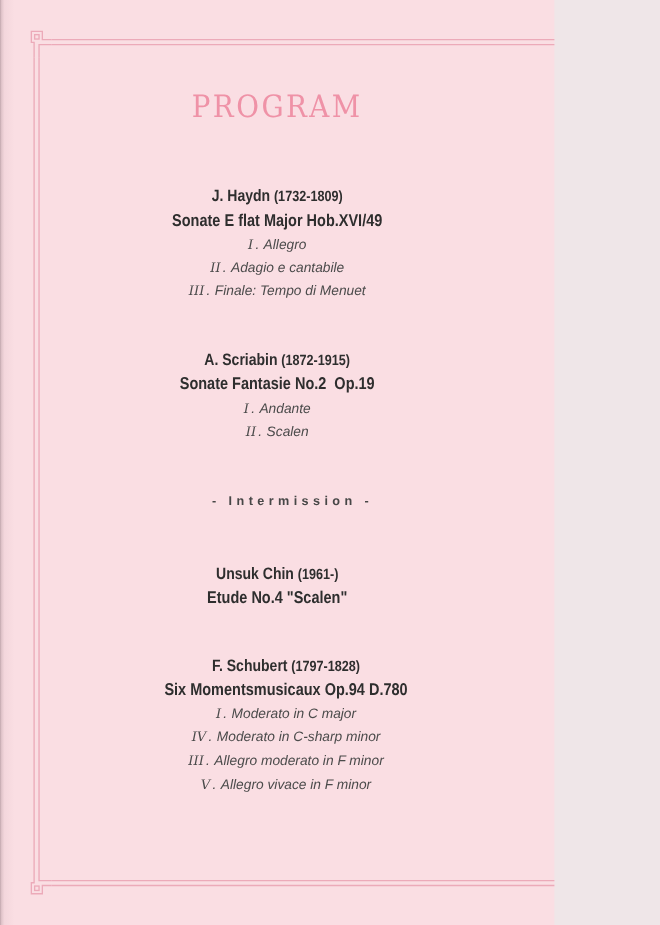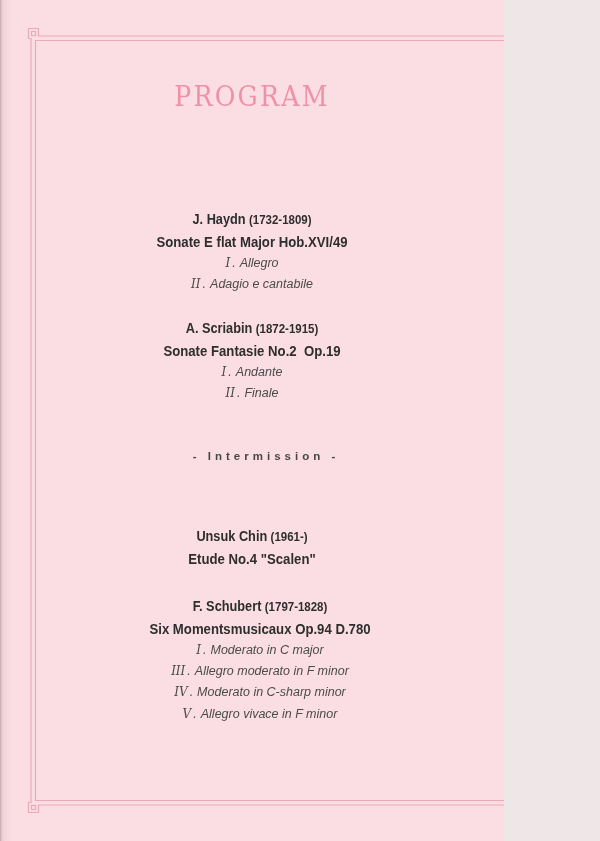--- a/index.html
+++ b/index.html
@@ -55,47 +55,48 @@
       <use href="#ck"></use>
       <use href="#ck" transform="translate(598,0) scale(-1,1)"></use>
       <use href="#ck" transform="translate(0,841) scale(1,-1)"></use>
       <use href="#ck" transform="translate(598,841) scale(-1,-1)"></use>
     </g>
   </svg>
 
   <div class="title">PROGRAM</div>
 
   <div>
-      <div class="section" style="top: 168px; margin-top: 40px;">
+      <div class="section" style="top: 168px;">
     <div class="line bold"><span class="composer">J. Haydn</span><span class="years">(1732-1809)</span></div>
     <div class="line bold work">Sonate E flat Major Hob.XVI/49</div>
     <div class="movements">
           <div class="line movement"><span class="mnum">I</span><span class="msep">.</span><span class="mtitle">Allegro</span></div>
           <div class="line movement"><span class="mnum">II</span><span class="msep">.</span><span class="mtitle">Adagio e cantabile</span></div>
+          <div class="line movement"><span class="mnum">III</span><span class="msep">.</span><span class="mtitle">Finale: Tempo di Menuet</span></div>
         </div>
   </div>
       <div class="section" style="top: 317px;">
     <div class="line bold"><span class="composer">A. Scriabin</span><span class="years">(1872-1915)</span></div>
     <div class="line bold work">Sonate Fantasie No.2  Op.19</div>
     <div class="movements">
           <div class="line movement"><span class="mnum">I</span><span class="msep">.</span><span class="mtitle">Andante</span></div>
-          <div class="line movement"><span class="mnum">II</span><span class="msep">.</span><span class="mtitle">Finale</span></div>
+          <div class="line movement"><span class="mnum">II</span><span class="msep">.</span><span class="mtitle">Scalen</span></div>
         </div>
   </div>
       <div class="section intermission" style="top: 445px;">- Intermission -</div>
-      <div class="section" style="top: 525px;">
+      <div class="section" style="top: 511px;">
     <div class="line bold"><span class="composer">Unsuk Chin</span><span class="years">(1961-)</span></div>
     <div class="line bold work">Etude No.4 "Scalen"</div>
     <div class="movements"></div>
   </div>
       <div class="section" style="top: 595px; margin-left: 16px;">
     <div class="line bold"><span class="composer">F. Schubert</span><span class="years">(1797-1828)</span></div>
     <div class="line bold work">Six Momentsmusicaux Op.94 D.780</div>
     <div class="movements">
           <div class="line movement"><span class="mnum">I</span><span class="msep">.</span><span class="mtitle">Moderato in C major</span></div>
+          <div class="line movement"><span class="mnum">IV</span><span class="msep">.</span><span class="mtitle">Moderato in C-sharp minor</span></div>
           <div class="line movement"><span class="mnum">III</span><span class="msep">.</span><span class="mtitle">Allegro moderato in F minor</span></div>
-          <div class="line movement"><span class="mnum">IV</span><span class="msep">.</span><span class="mtitle">Moderato in C-sharp minor</span></div>
           <div class="line movement"><span class="mnum">V</span><span class="msep">.</span><span class="mtitle">Allegro vivace in F minor</span></div>
         </div>
   </div>
     </div>
 
 </div>
 
 </body></html>

